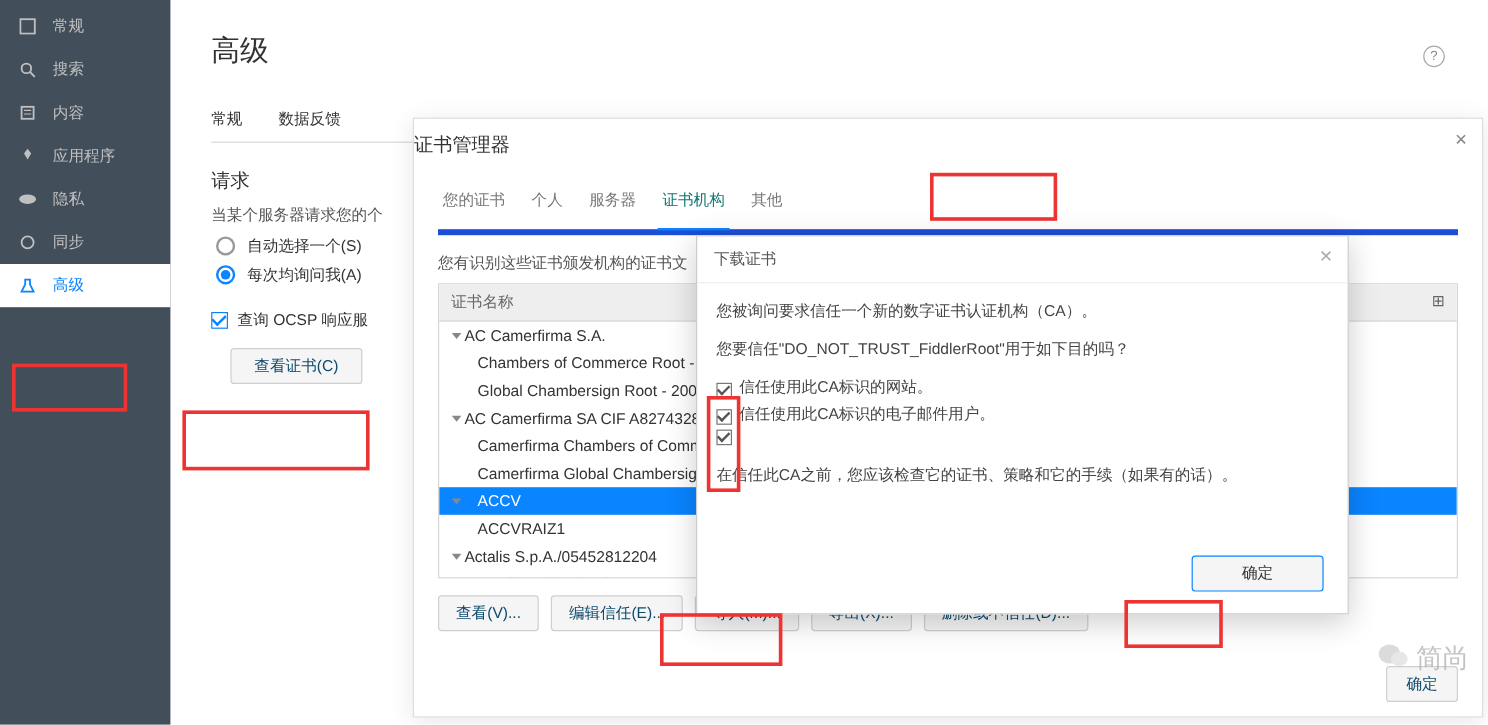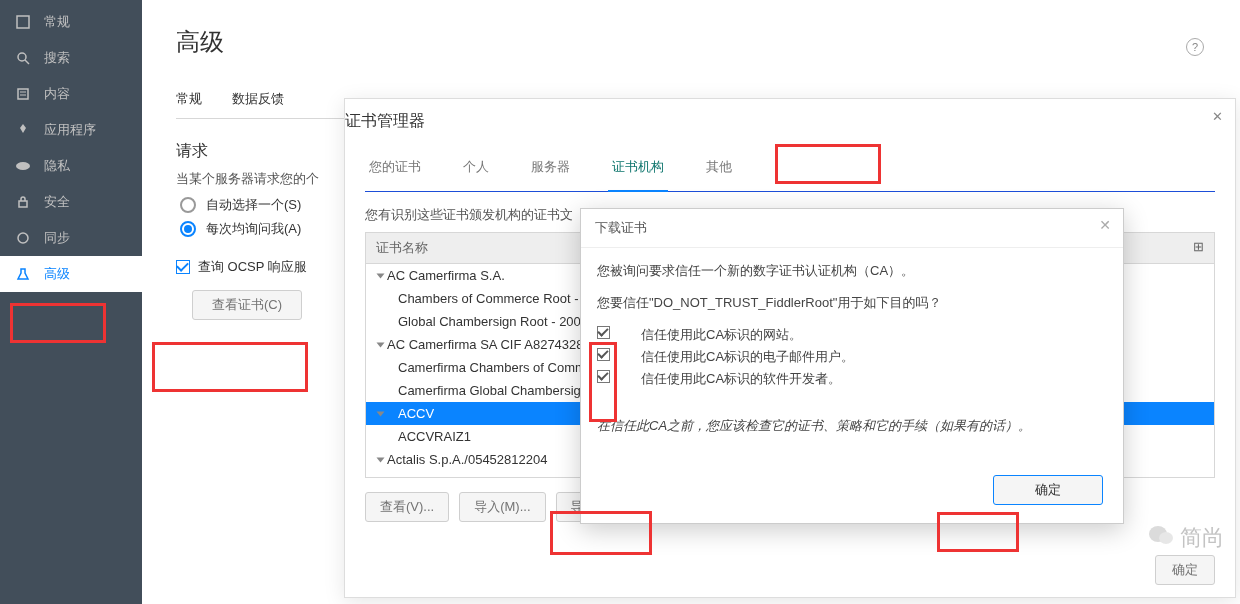--- a/index.html
+++ b/index.html
@@ -16,55 +16,55 @@
 .help-icon { position: absolute; right: 36px; top: 38px; width: 18px; height: 18px; border: 1px solid #aaa; border-radius: 50%; font-size: 11px; display: flex; align-items: center; justify-content: center; color: #888; }
 .section-title { font-size: 16px; margin-top: 22px; margin-bottom: 8px; }
 .subtext { color: #555; margin-bottom: 8px; }
 .radio-row { display: flex; align-items: center; margin: 6px 0 6px 4px; }
 .radio { width: 16px; height: 16px; border: 2px solid #999; border-radius: 50%; margin-right: 10px; position: relative; }
 .radio.checked { border-color: #0a84ff; }
 .radio.checked::after { content: ""; position: absolute; width: 8px; height: 8px; background: #0a84ff; border-radius: 50%; left: 2px; top: 2px; }
 .check-row { display: flex; align-items: center; margin: 20px 0 14px 0; }
 .check { width: 14px; height: 14px; border: 1px solid #0a84ff; margin-right: 8px; position: relative; }
 .check.checked::after { content: ""; position: absolute; left: 2px; top: -1px; width: 5px; height: 9px; border: solid #0a84ff; border-width: 0 2px 2px 0; transform: rotate(45deg); }
-.btn { display: inline-flex; align-items: center; justify-content: center; min-width: 110px; height: 30px; padding: 0 14px; background: #f5f5f5; border: 1px solid #cfcfcf; border-radius: 3px; cursor: pointer; color: #737373; }
+.btn { display: inline-flex; align-items: center; justify-content: center; min-width: 110px; height: 30px; padding: 0 14px; background: #f5f5f5; border: 1px solid #cfcfcf; border-radius: 3px; cursor: pointer; color: #0c4a6e; }
 .btn.primary { border-color: #0a84ff; color: #333; }
 .hl-viewcert { position: absolute; left: 10px; top: 342px; width: 156px; height: 50px; border: 3px solid #e33; z-index: 5; }
 .hl-catab { position: absolute; left: 430px; top: 0px; width: 106px; height: 40px; border: 3px solid #e33; z-index: 20; }
 .hl-checks { position: absolute; left: 8px; top: 94px; width: 28px; height: 80px; border: 3px solid #e33; z-index: 20; }
 .hl-ok { position: absolute; left: 356px; top: 264px; width: 82px; height: 40px; border: 3px solid #e33; z-index: 20; }
 .hl-import { position: absolute; left: 550px; top: 511px; width: 102px; height: 44px; border: 3px solid #e33; z-index: 25; }
 .certmgr { position: absolute; left: 344px; top: 98px; right: 4px; height: 500px; background: #fff; border: 1px solid #ddd; box-shadow: 0 4px 20px rgba(0,0,0,0.1); z-index: 10; }
 .certmgr-title { text-align: left; padding: 12px 0; font-size: 16px; }
 .certmgr-close { position: absolute; right: 12px; top: 10px; cursor: pointer; color: #888; }
-.certmgr-tabs { display: flex; border-bottom: 1px solid #1d4ed8; margin: 0 20px; gap: 34px; }
+.certmgr-tabs { display: flex; border-bottom: 5px solid #1d4ed8; margin: 0 20px; gap: 14px; }
 .certmgr-tab { padding: 14px 4px; color: #777; cursor: pointer; }
 .certmgr-tab.active { color: #0f766e; border-bottom: 2px solid #0a84ff; margin-bottom: -1px; }
 .certmgr-desc { margin: 14px 20px 8px 20px; color: #555; }
 .cert-table { margin: 0 20px; border: 1px solid #d7d7d7; height: 246px; overflow: hidden; }
 .cert-th { background: #eee; padding: 6px 10px; border-bottom: 1px solid #d7d7d7; color: #666; display: flex; justify-content: space-between; }
 .cert-row { padding: 4px 12px; display: flex; align-items: center; }
 .cert-row.group::before { content: ""; display: inline-block; border-top: 4px solid transparent; border-bottom: 4px solid transparent; border-left: 5px solid #888; transform: rotate(90deg); margin-right: 4px; }
 .cert-row.child { padding-left: 32px; }
 .cert-row.selected { background: #0a84ff; color: #fff; }
 .cert-actions { display: flex; gap: 10px; margin: 14px 20px; }
 .cert-actions .btn { min-width: 78px; }
 .main-ok { position: absolute; right: 20px; bottom: 12px; min-width: 60px; }
-.download-dlg { position: absolute; left: 580px; top: 208px; width: 544px; height: 316px; background: #fff; border: 1px solid #ccc; box-shadow: 0 6px 24px rgba(0,0,0,0.2); z-index: 15; }
+.download-dlg { position: absolute; left: 580px; top: 196px; width: 544px; height: 316px; background: #fff; border: 1px solid #ccc; box-shadow: 0 6px 24px rgba(0,0,0,0.2); z-index: 15; }
 .dlg-title { padding: 10px 14px; color: #555; border-bottom: 1px solid #eee; position: relative; }
 .dlg-close { position: absolute; right: 12px; top: 8px; color: #aaa; cursor: pointer; font-size: 14px; }
 .dlg-body { padding: 14px 16px; color: #444; }
 .dlg-body p { margin-bottom: 14px; }
-.dlg-check-row { display: flex; align-items: flex-start; margin: 4px 0; gap: 25px; }
+.dlg-check-row { display: flex; align-items: flex-end; margin: 4px 0; }
 .dlg-check { width: 13px; height: 13px; border: 1px solid #777; margin-right: 6px; position: relative; }
 .dlg-check.checked::after { content: ""; position: absolute; left: 2px; top: -1px; width: 4px; height: 8px; border: solid #555; border-width: 0 2px 2px 0; transform: rotate(45deg); }
 .dlg-footer { position: absolute; right: 20px; bottom: 18px; display: flex; gap: 14px; }
 .dlg-view { display: inline-flex; align-items: center; margin: 14px 0; }
 .dlg-view .btn { min-width: 60px; margin-right: 14px; }
-.watermark { position: absolute; right: 16px; bottom: 51px; color: #aaa; font-size: 22px; opacity: 0.7; display: flex; align-items: center; gap: 6px; z-index: 30; }
+.watermark { position: absolute; right: 16px; bottom: 40px; color: #aaa; font-size: 22px; opacity: 0.7; display: flex; align-items: center; gap: 6px; z-index: 30; }
 .tree-icon { width:11px; }
 </style>
 </head>
 <body>
 
 <div class="sidebar">
   <div class="sidebar-item">
       <span class="icon">
         <svg width="14" height="14">
           <rect x="1" y="1" width="12" height="12" fill="none" stroke="currentColor" stroke-width="1.5"></rect>
@@ -99,29 +99,20 @@
       </span>
       <span>应用程序</span>
     </div>
   <div class="sidebar-item">
       <span class="icon">
         <svg width="16" height="10">
           <ellipse cx="8" cy="5" rx="7" ry="4" fill="currentColor"></ellipse>
         </svg>
       </span>
       <span>隐私</span>
-    </div>
-  <div class="sidebar-item">
-      <span class="icon">
-        <svg width="14" height="14">
-          <rect x="3" y="6" width="8" height="6" fill="none" stroke="currentColor" stroke-width="1.5"></rect>
-          <path d="M5 6 V4 a2 2 0 0 1 4 0 V6" fill="none" stroke="currentColor" stroke-width="1.5"></path>
-        </svg>
-      </span>
-      <span>安全</span>
     </div>
   <div class="sidebar-item">
       <span class="icon">
         <svg width="14" height="14">
           <path d="M2 7 a5 5 0 0 1 10 0 M12 7 a5 5 0 0 1 -10 0" fill="none" stroke="currentColor" stroke-width="1.5"></path>
         </svg>
       </span>
       <span>同步</span>
     </div>
   <div class="sidebar-item active">
@@ -208,20 +199,21 @@
       <div class="cert-row group">
           <span>Actalis S.p.A./05452812204</span>
         </div>
       <div class="cert-row child">
           <span>Actalis Authentication Root CA</span>
         </div>
     </div>
   </div>
   <div class="cert-actions">
     <div class="btn">查看(V)...</div>
+    <div class="btn">编辑信任(E)...</div>
     <div class="btn">导入(M)...</div>
     <div class="btn">导出(X)...</div>
     <div class="btn">删除或不信任(D)...</div>
   </div>
   <div class="btn main-ok">确定</div>
 </div>
 <div class="hl-import"></div>
 
 <div class="download-dlg">
   <div class="dlg-title">
@@ -234,23 +226,22 @@
     <div class="dlg-check-row">
         <span class="dlg-check checked"></span>
         <span>信任使用此CA标识的网站。</span>
       </div>
     <div class="dlg-check-row">
         <span class="dlg-check checked"></span>
         <span>信任使用此CA标识的电子邮件用户。</span>
       </div>
     <div class="dlg-check-row">
         <span class="dlg-check checked"></span>
-        <span>信任使用此CA标识的软件开发者。</span>
-      </div>
-    <p style="margin-top:29px;font-style:italic;">在信任此CA之前，您应该检查它的证书、策略和它的手续（如果有的话）。</p>
+      </div>
+    <p style="margin-top:16px;">在信任此CA之前，您应该检查它的证书、策略和它的手续（如果有的话）。</p>
     <div class="hl-checks"></div>
     <div class="hl-ok"></div>
   </div>
   <div class="dlg-footer">
     <div class="btn primary">确定</div>
   </div>
 </div>
 
 <div class="watermark">
   <span><svg width="26" height="22">

